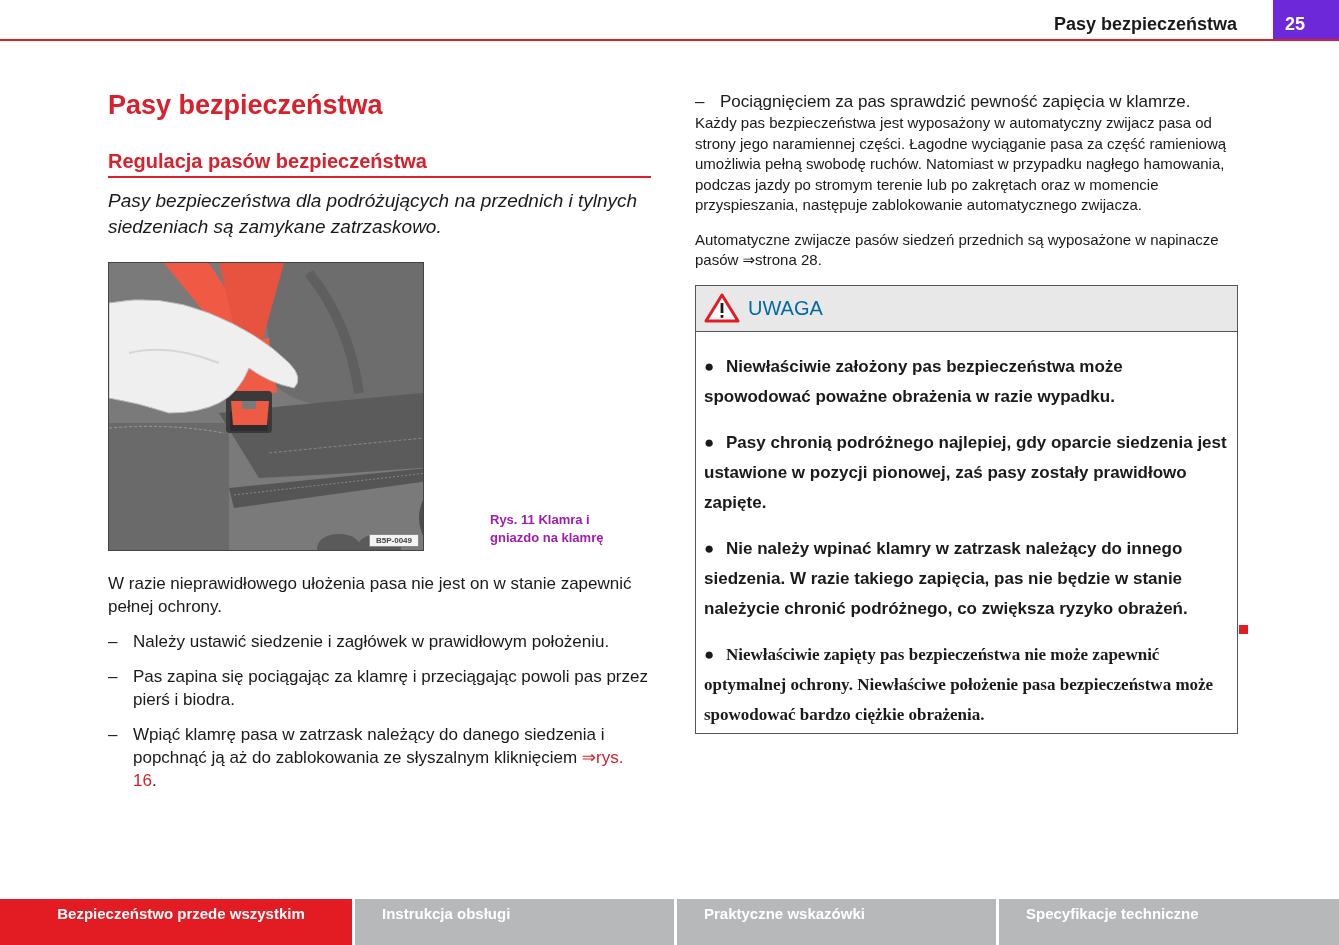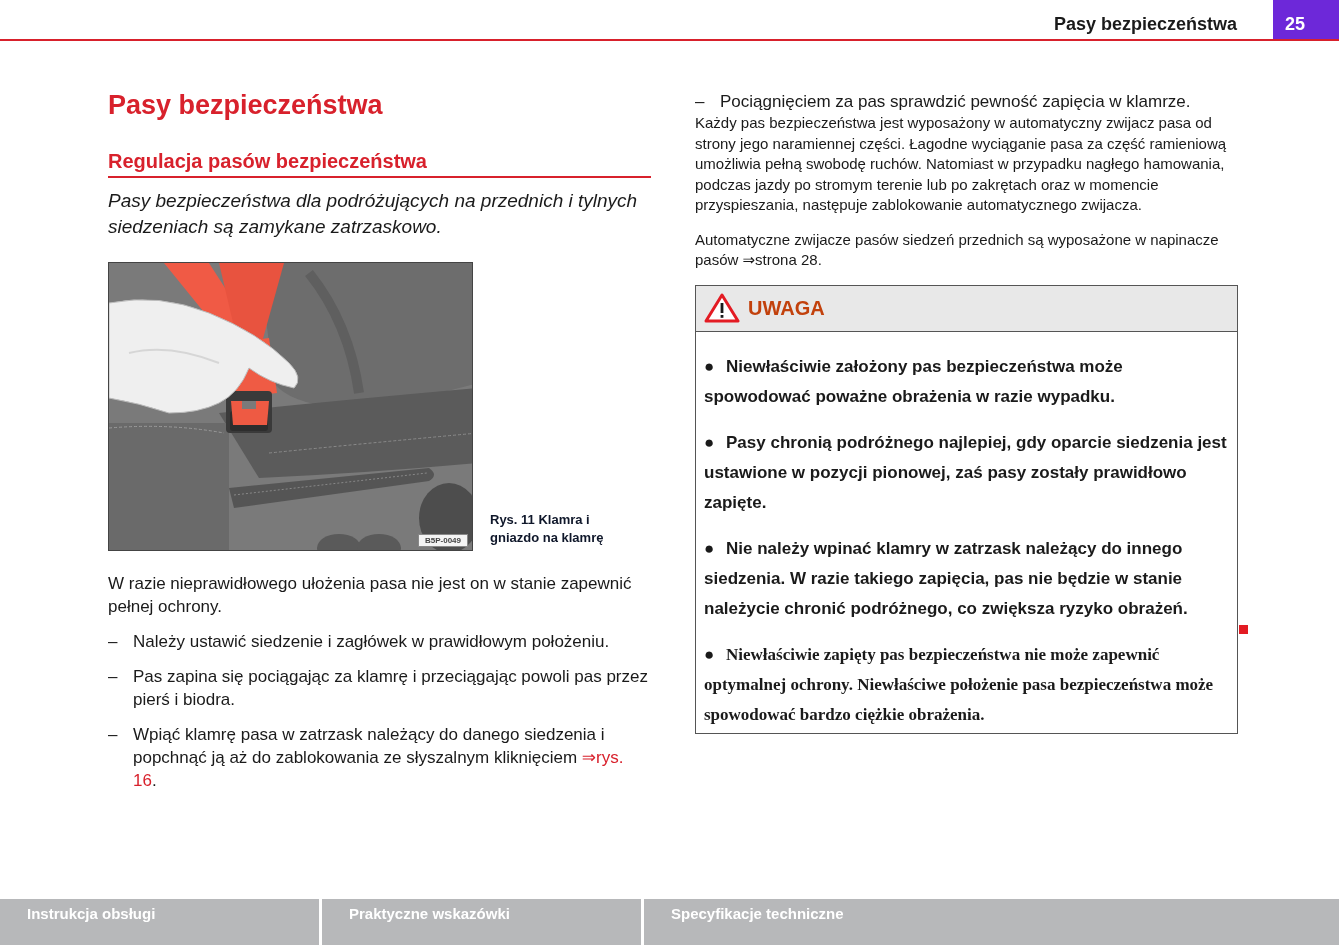--- a/index.html
+++ b/index.html
@@ -11,35 +11,35 @@
   .page-num-box { position: absolute; left: 1273px; top: 0; width: 66px; height: 40px; background: #6d28d9; color: #fff; font-size: 18px; font-weight: bold; padding: 14px 0 0 12px; }
 
   .col-left { position: absolute; left: 108px; top: 88px; width: 543px; }
   .col-right { position: absolute; left: 695px; top: 88px; width: 542px; }
 
   .h1 { font-size: 27px; font-weight: bold; color: #d8212c; line-height: 34px; }
   .h2 { margin-top: 26px; font-size: 20px; font-weight: bold; color: #d8212c; line-height: 26px; padding-bottom: 2px; border-bottom: 2px solid #d8212c; }
   .lead { margin-top: 10px; font-size: 19px; font-style: italic; line-height: 26px; color: #1a1a1a; }
 
   .figure-row { position: relative; margin-top: 22px; height: 290px; }
-  .figure { position: absolute; left: 0; top: 0; width: 365px; height: 289px; border: 1px solid #444; background: #7b7b7b; overflow: hidden; }
+  .figure { position: absolute; left: 0; top: 0; width: 316px; height: 289px; border: 1px solid #444; background: #7b7b7b; overflow: hidden; }
   .fig-code { position: absolute; right: 4px; bottom: 3px; background: #f4f4f4; color: #444; font-size: 8px; font-weight: bold; padding: 1px 6px; border: 1px solid #888; }
-  .caption { position: absolute; left: 382px; top: 249px; font-size: 13px; font-weight: bold; color: #0f172a; line-height: 18px; }
+  .caption { position: absolute; left: 382px; top: 249px; font-size: 13px; font-weight: bold; color: #a21caf; line-height: 18px; }
 
   .para { font-size: 17px; line-height: 23px; }
   .para-left { margin-top: 20px; }
   .step { position: relative; padding-left: 25px; font-size: 17px; line-height: 23px; margin-top: 12px; }
   .step .dash { position: absolute; left: 0; top: 0; }
   .xref { color: #d8212c; }
 
   .small { font-size: 15px; line-height: 20.5px; }
   .box { margin-top: 14px; border: 1px solid #555; width: 543px; }
   .box-head { background: #e8e8e8; height: 46px; border-bottom: 1px solid #555; display: flex; align-items: center; padding-left: 8px; }
   .box-head svg { width: 36px; height: 30px; }
-  .box-title { margin-left: 8px; font-size: 20px; font-weight: bold; color: #c2410c; }
+  .box-title { margin-left: 8px; font-size: 20px; font-weight: normal; color: #0369a1; }
   .box-body { padding: 4px 8px 3px 8px; }
   .bullet { font-size: 17px; font-weight: bold; line-height: 30px; margin-bottom: 5px; margin-top: 16px; }
   .bullet .dot { display: inline-block; width: 22px; }
   .end-mark { position: absolute; left: 1239px; top: 625px; width: 9px; height: 9px; background: #e31b23; }
 
   .footer { position: absolute; left: 0; top: 899px; width: 1339px; height: 46px; display: flex; }
   .tab { height: 46px; font-size: 15px; font-weight: bold; color: #fff; padding-top: 6px; }
   .tab.active { background: #e31b23; width: 352px; text-align: center; padding-left: 10px; }
   .tab.inactive { background: #b7b8ba; padding-left: 27px; }
   .tab + .tab { margin-left: 3px; }
@@ -135,16 +135,17 @@
       <p class="bullet"><span class="dot">●</span><span>Niewłaściwie założony pas bezpieczeństwa może spowodować poważne obrażenia w razie wypadku.</span></p>
       <p class="bullet"><span class="dot">●</span><span>Pasy chronią podróżnego najlepiej, gdy oparcie siedzenia jest ustawione w pozycji pionowej, zaś pasy zostały prawidłowo zapięte.</span></p>
       <p class="bullet"><span class="dot">●</span><span>Nie należy wpinać klamry w zatrzask należący do innego siedzenia. W razie takiego zapięcia, pas nie będzie w stanie należycie chronić podróżnego, co zwiększa ryzyko obrażeń.</span></p>
       <p class="bullet" style="margin-bottom:0;font-family:Liberation Serif, serif;"><span class="dot">●</span><span>Niewłaściwie zapięty pas bezpieczeństwa nie może zapewnić optymalnej ochrony. Niewłaściwe położenie pasa bezpieczeństwa może spowodować bardzo ciężkie obrażenia.</span></p>
     </div>
   </div>
 </div>
 <div class="end-mark"></div>
 
 <div class="footer">
+  <div class="tab active">Bezpieczeństwo przede wszystkim</div>
   <div class="tab inactive" style="width:319px;">Instrukcja obsługi</div>
   <div class="tab inactive" style="width:319px;">Praktyczne wskazówki</div>
   <div class="tab inactive" style="flex:1;">Specyfikacje techniczne</div>
 </div>
 
 </body></html>

